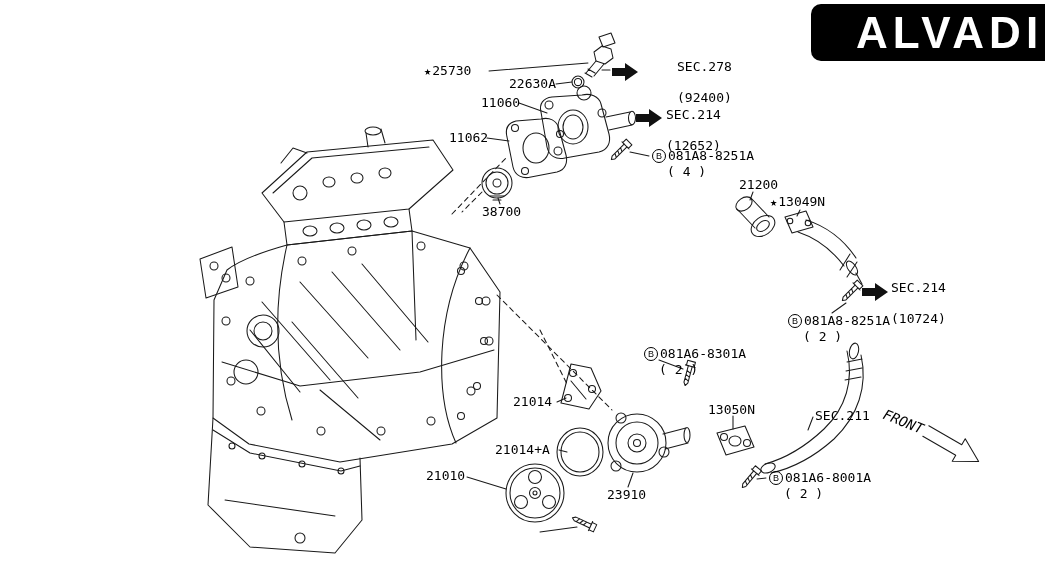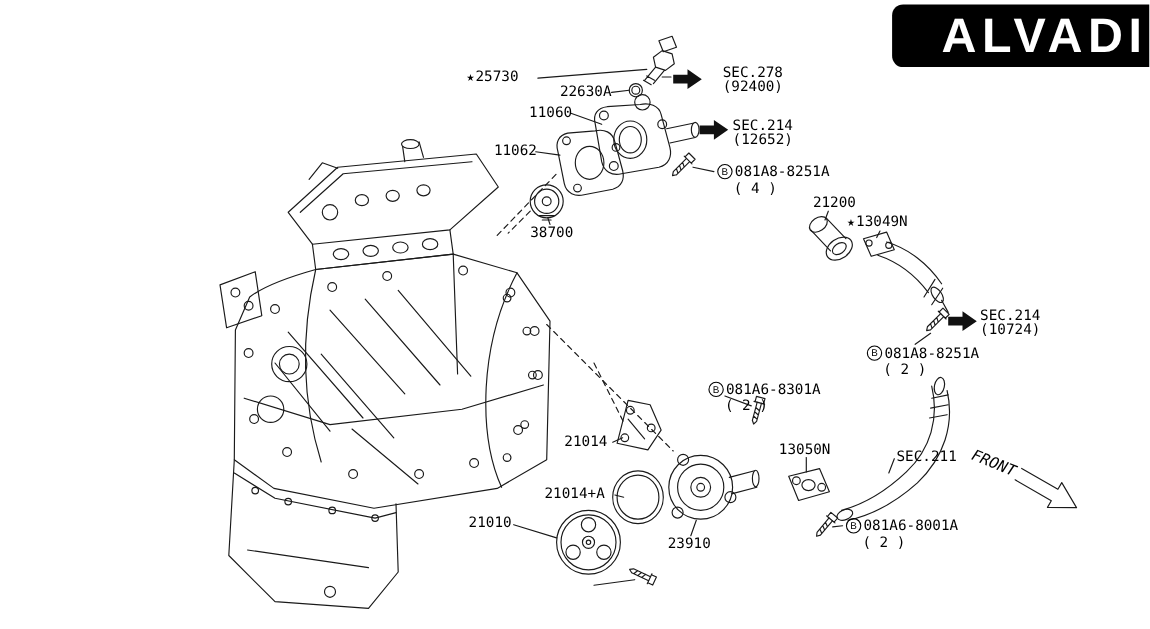--- a/index.html
+++ b/index.html
@@ -14,21 +14,21 @@
   svg.art .fill { fill:#111; stroke:none; }
   svg.art .dash { stroke-dasharray:5 4; }
   .lbl { position:absolute; font-size:13px; line-height:13px; color:#000; white-space:nowrap; }
   .lbl .star { font-size:12px; margin-right:1px; }
   .cb {
     display:inline-block; width:12px; height:12px; border:1px solid #000; border-radius:50%;
     font-size:9px; line-height:12px; text-align:center; margin-right:2px; vertical-align:1px;
     font-family:"Liberation Sans",sans-serif;
   }
   .qty { margin-top:2px; padding-left:15px; }
-  .sec2 { margin-top:0; }
+  .sec2 { margin-top:18px; }
   .front { font-style:italic; font-size:14px; transform:rotate(22deg); transform-origin:left top; }
   .logo {
     position:absolute; left:764px; top:4px; width:277px; height:57px; background:#000;
     border-radius:10px; display:flex; align-items:center; justify-content:center;margin-left:47px;
   }
   .logo span {
     color:#fff; font-family:"Liberation Sans",sans-serif; font-weight:bold;
     font-size:44px; letter-spacing:5px;
   }
 </style>
@@ -247,21 +247,21 @@
     <path class="fill" d="M636,114 L649,114 L649,109 L662,118 L649,127 L649,122 L636,122 Z"></path>
     <path class="fill" d="M862,288 L875,288 L875,283 L888,292 L875,301 L875,296 L862,296 Z"></path>
 
     <path d="M-36,-6 L2,-6 L2,-13 L25,0 L2,13 L2,6 L-36,6" transform="translate(957,449) rotate(30)"></path>
   </svg>
 
   <div class="lbl" style="left:424px;top:64px"><span class="star">★</span><span>25730</span></div>
 
   <div class="lbl" style="left:509px;top:77px"><span>22630A</span></div>
 
-  <div class="lbl" style="left:657px;top:60px">
+  <div class="lbl" style="left:677px;top:60px">
     <div>SEC.278</div>
     <div class="sec2">(92400)</div>
   </div>
 
   <div class="lbl" style="left:481px;top:96px"><span>11060</span></div>
 
   <div class="lbl" style="left:666px;top:108px">
     <div>SEC.214</div>
     <div class="sec2">(12652)</div>
   </div>

